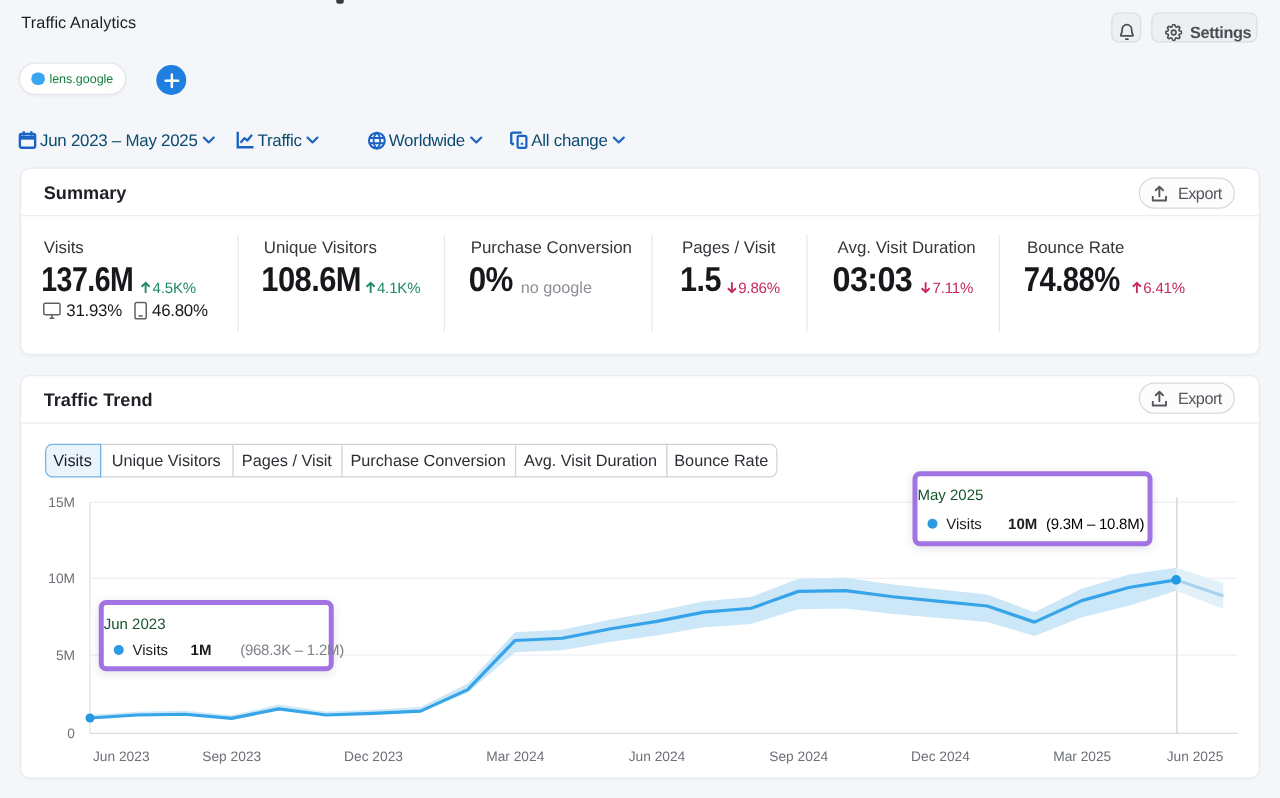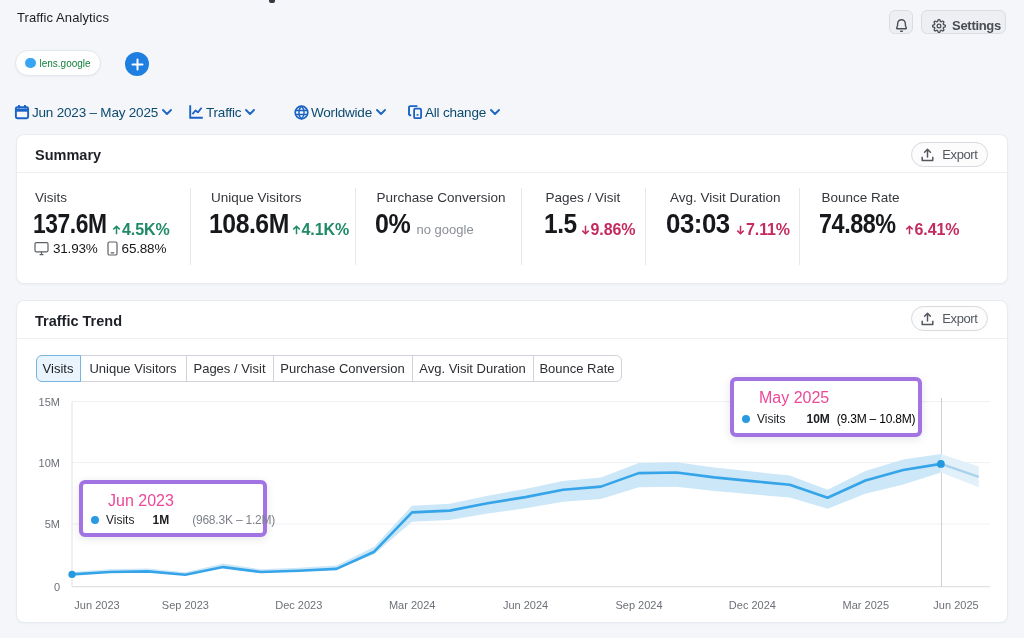--- a/index.html
+++ b/index.html
@@ -6,27 +6,27 @@
 html,body{width:1024px;height:638px}
 body{font-family:"Liberation Sans",sans-serif;background:#f4f6fa;position:relative;overflow:hidden;-webkit-font-smoothing:antialiased}
 .abs{position:absolute}
 .card{position:absolute;left:16px;width:992px;background:#fff;border:1px solid #e9ebef;border-radius:8px;box-shadow:0 1px 2px rgba(30,40,60,.04)}
 .cardhead{position:absolute;left:0;top:0;right:0;height:38px;border-bottom:1px solid #eceef2}
 .cardtitle{position:absolute;left:18px;top:11.5px;font-size:14.5px;font-weight:bold;color:#1d2026;letter-spacing:0}
 .exportbtn{position:absolute;right:19.5px;top:7px;height:25px;padding:0 9px;display:inline-flex;align-items:center;gap:8px;background:#fcfcfd;border:1px solid #d6d9de;border-radius:13px;font-size:13px;letter-spacing:-.4px;color:#53575d}
 .gbtn{position:absolute;display:inline-flex;align-items:flex-end;justify-content:center;background:#edeff3;border:1px solid #dadde2;border-radius:6px;color:#4b4f55}
 .stat-label{position:absolute;top:55.5px;font-size:13.5px;line-height:14px;color:#34373c;letter-spacing:0}
 .stat-val{position:absolute;top:74.5px;font-size:27.5px;line-height:27px;font-weight:bold;color:#17181b;letter-spacing:-.5px;transform:scaleX(.8);transform-origin:0 0}
-.delta{position:absolute;top:88px;display:flex;align-items:center;font-size:16px;line-height:14px;font-weight:bold;letter-spacing:-.1px}
+.delta{position:absolute;top:88px;display:flex;align-items:center;font-size:12px;line-height:14px;font-weight:normal;letter-spacing:-.1px}
 .green{color:#1f8a68}
 .red{color:#c42a5d}
 .filteritem{position:absolute;top:103px;display:inline-flex;align-items:center;color:#0c4a6e;font-size:13.5px;letter-spacing:-.2px;height:18px}
 .tab{display:inline-flex;align-items:center;justify-content:center;height:27px;border:1px solid #cfd2d8;background:#fff;font-size:13px;color:#2b2e33;margin-left:-1px;position:relative}
 .tooltip{position:absolute;background:#fff;border:4px solid #a273e2;border-radius:6px;box-shadow:0 2px 8px rgba(40,50,70,.12)}
-.tt-date{position:absolute;left:25px;top:8px;font-size:16px;color:#ec4899}
+.tt-date{position:absolute;left:0;top:8px;font-size:12px;color:#14532d}
 .tt-row{position:absolute;left:8px;top:29px;display:flex;align-items:center;font-size:12px;color:#1b1d21;white-space:nowrap}
 .tt-dot{width:8px;height:8px;border-radius:50%;background:#2a9be2;margin-right:7px}
 </style>
 </head>
 <body>
 
 <div class="abs" style="left:269px;top:0;width:5.5px;height:2.5px;background:#343a41;border-radius:0 0 2px 2px"></div>
 
 <div class="abs" style="left:17px;top:10px;font-size:13px;font-weight:normal;color:#1c1e22;letter-spacing:.1px">Traffic Analytics</div>
 
@@ -123,21 +123,21 @@
   <div class="abs" style="left:17px;top:106px;display:flex;align-items:center;font-size:13.5px;color:#17181b;letter-spacing:-.2px">
       <svg width="15" height="15" viewBox="0 0 15 15" fill="none" stroke="#5c6066" stroke-width="1.2">
         <rect x="1" y="1.6" width="13" height="9.2" rx="1.2"></rect>
         <path d="M5.6 13.6h3.8M7.5 10.8v2.8"></path>
       </svg>
       <span style="margin-left:4px">31.93%</span>
       <svg style="margin-left:9px" width="11" height="15" viewBox="0 0 11 15" fill="none" stroke="#5c6066" stroke-width="1.2">
         <rect x="1" y="1" width="9" height="13" rx="1.5"></rect>
         <path d="M4.2 11.8h2.6" stroke-linecap="round"></path>
       </svg>
-      <span style="margin-left:4px">65.88%</span>
+      <span style="margin-left:4px">46.80%</span>
   </div>
 
   <div class="stat-label" style="left:194px">Unique Visitors</div>
   <div class="stat-val" style="left:191.7px;transform:scaleX(.9)">108.6M</div>
   <div class="delta green" style="left:274.5px"><svg width="9" height="10" viewBox="0 0 9 10" style="margin-right:1px">
         <path d="M4.5 9.3V1.7M1.3 4.4L4.5 1.2l3.2 3.2" fill="none" stroke="#1f8a68" stroke-width="1.5"></path>
       </svg>4.1K%</div>
 
   <div class="stat-label" style="left:359.5px">Purchase Conversion</div>
   <div class="stat-val" style="left:357.8px;transform:scaleX(.91)">0%</div>

